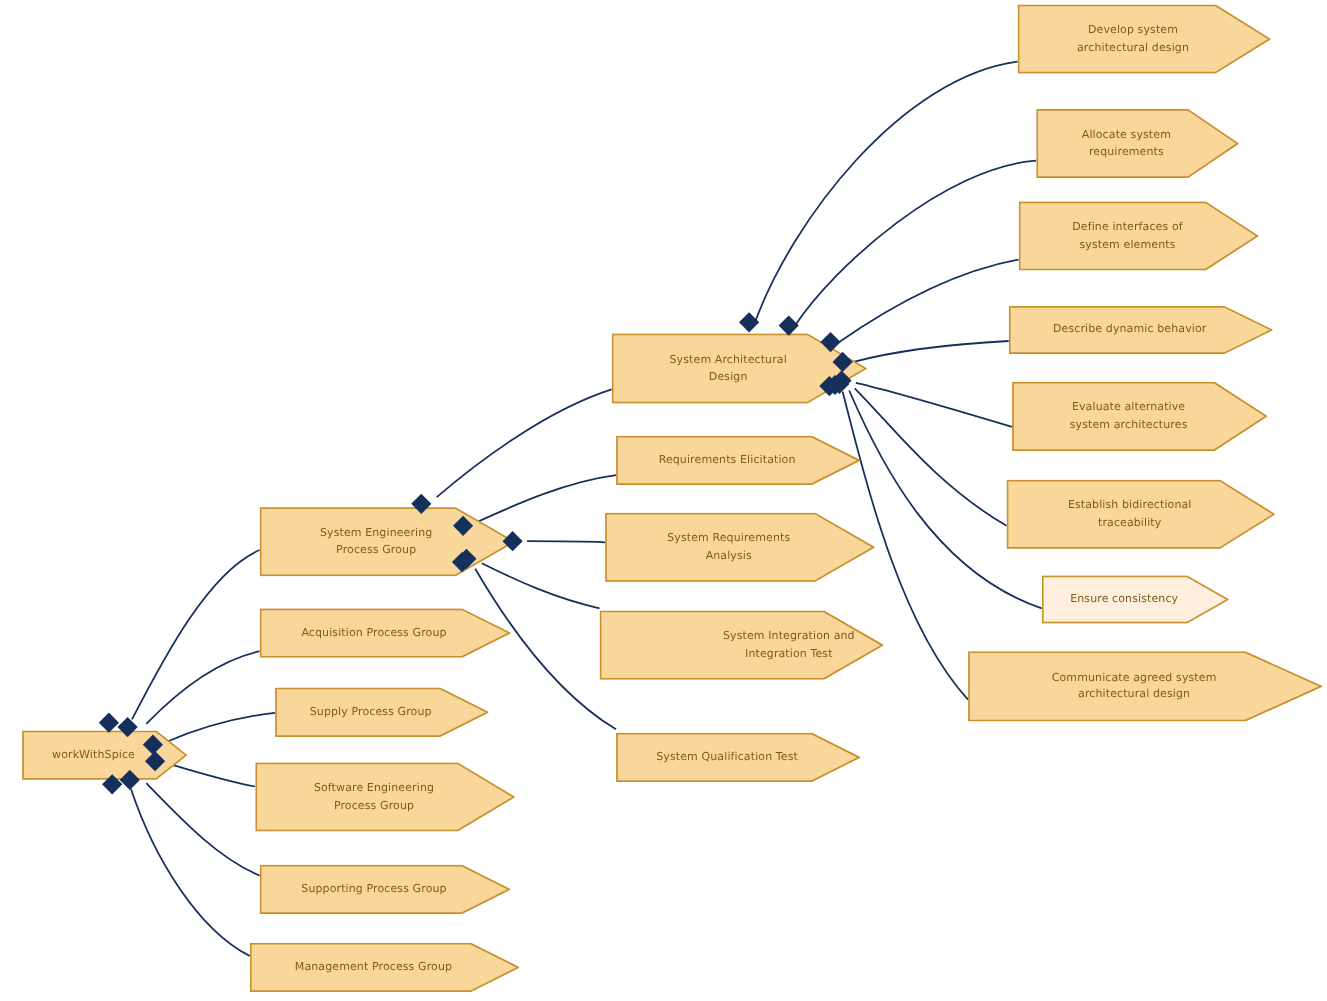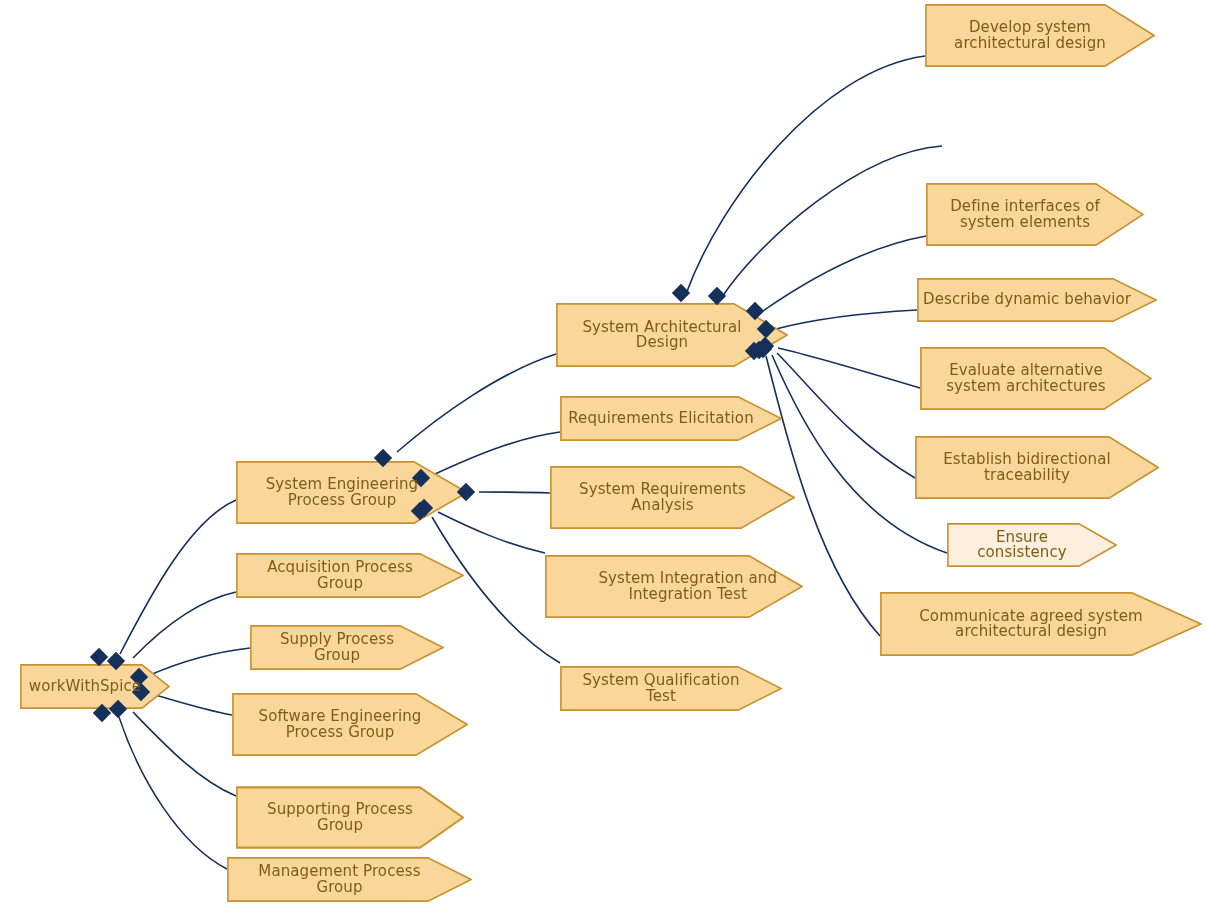--- a/index.html
+++ b/index.html
@@ -27,21 +27,21 @@
     pointer-events: none;
   }
   .node {
     position: absolute;
     box-sizing: border-box;
     display: flex;
     align-items: center;
     justify-content: center;
     text-align: center;
     color: #7d5d16;
-    font-size: 15px;
+    font-size: 10px;
     line-height: 15.5px;
     letter-spacing: 0.1px;
     white-space: pre-line;
     padding-left: 6px;
     padding-right: 26px;
   }
   .node-shape {
     position: absolute;
     left: 0;
     top: 0;
@@ -95,21 +95,21 @@
     <div class="node" style="left: 236px; top: 553px; width: 228px; height: 45px;"><svg class="node-shape" viewBox="0 0 228 45" preserveAspectRatio="none">
         <polygon points="0.9,0.9 184,0.9 227.1,22.5 184,44.1 0.9,44.1" fill="#f9d79b" stroke="#c8912f" stroke-width="1.6" stroke-linejoin="miter"></polygon>
       </svg><span class="node-label">Acquisition Process Group</span></div>
     <div class="node" style="left: 250px; top: 625px; width: 194px; height: 45px;"><svg class="node-shape" viewBox="0 0 194 45" preserveAspectRatio="none">
         <polygon points="0.9,0.9 150,0.9 193.1,22.5 150,44.1 0.9,44.1" fill="#f9d79b" stroke="#c8912f" stroke-width="1.6" stroke-linejoin="miter"></polygon>
       </svg><span class="node-label">Supply Process Group</span></div>
     <div class="node" style="left: 232px; top: 693px; width: 236px; height: 63px;"><svg class="node-shape" viewBox="0 0 236 63" preserveAspectRatio="none">
         <polygon points="0.9,0.9 184,0.9 235.1,31.5 184,62.1 0.9,62.1" fill="#f9d79b" stroke="#c8912f" stroke-width="1.6" stroke-linejoin="miter"></polygon>
       </svg><span class="node-label">Software Engineering
 Process Group</span></div>
-    <div class="node" style="left: 236px; top: 786px; width: 228px; height: 63px;"><svg class="node-shape" viewBox="0 0 228 45" preserveAspectRatio="none">
+    <div class="node" style="left: 236px; top: 786px; width: 228px; height: 45px;"><svg class="node-shape" viewBox="0 0 228 45" preserveAspectRatio="none">
         <polygon points="0.9,0.9 184,0.9 227.1,22.5 184,44.1 0.9,44.1" fill="#f9d79b" stroke="#c8912f" stroke-width="1.6" stroke-linejoin="miter"></polygon>
       </svg><span class="node-label">Supporting Process Group</span></div>
     <div class="node" style="left: 227px; top: 857px; width: 245px; height: 45px;"><svg class="node-shape" viewBox="0 0 245 45" preserveAspectRatio="none">
         <polygon points="0.9,0.9 201,0.9 244.1,22.5 201,44.1 0.9,44.1" fill="#f9d79b" stroke="#c8912f" stroke-width="1.6" stroke-linejoin="miter"></polygon>
       </svg><span class="node-label">Management Process Group</span></div>
     <div class="node" style="left: 556px; top: 303px; width: 232px; height: 64px;"><svg class="node-shape" viewBox="0 0 232 64" preserveAspectRatio="none">
         <polygon points="0.9,0.9 178,0.9 231.1,32 178,63.1 0.9,63.1" fill="#f9d79b" stroke="#c8912f" stroke-width="1.6" stroke-linejoin="miter"></polygon>
       </svg><span class="node-label">System Architectural
 Design</span></div>
     <div class="node" style="left: 560px; top: 396px; width: 222px; height: 45px;"><svg class="node-shape" viewBox="0 0 222 45" preserveAspectRatio="none">
@@ -123,20 +123,24 @@
         <polygon points="0.9,0.9 204,0.9 257.1,31.5 204,62.1 0.9,62.1" fill="#f9d79b" stroke="#c8912f" stroke-width="1.6" stroke-linejoin="miter"></polygon>
       </svg><span class="node-label">System Integration and
 Integration Test</span></div>
     <div class="node" style="left: 560px; top: 644px; width: 222px; height: 45px; margin-top: 22px;"><svg class="node-shape" viewBox="0 0 222 45" preserveAspectRatio="none">
         <polygon points="0.9,0.9 178,0.9 221.1,22.5 178,44.1 0.9,44.1" fill="#f9d79b" stroke="#c8912f" stroke-width="1.6" stroke-linejoin="miter"></polygon>
       </svg><span class="node-label">System Qualification Test</span></div>
     <div class="node" style="left: 925px; top: 4px; width: 230px; height: 63px;"><svg class="node-shape" viewBox="0 0 230 63" preserveAspectRatio="none">
         <polygon points="0.9,0.9 180,0.9 229.1,31.5 180,62.1 0.9,62.1" fill="#f9d79b" stroke="#c8912f" stroke-width="1.6" stroke-linejoin="miter"></polygon>
       </svg><span class="node-label">Develop system
 architectural design</span></div>
+    <div class="node" style="left: 942px; top: 99px; width: 184px; height: 63px;"><svg class="node-shape" viewBox="0 0 184 63" preserveAspectRatio="none">
+        <polygon points="0.9,0.9 138,0.9 183.1,31.5 138,62.1 0.9,62.1" fill="#f9d79b" stroke="#c8912f" stroke-width="1.6" stroke-linejoin="miter"></polygon>
+      </svg><span class="node-label">Allocate system
+requirements</span></div>
     <div class="node" style="left: 917px; top: 278px; width: 240px; height: 44px;"><svg class="node-shape" viewBox="0 0 240 44" preserveAspectRatio="none">
         <polygon points="0.9,0.9 196,0.9 239.1,22 196,43.1 0.9,43.1" fill="#f9d79b" stroke="#c8912f" stroke-width="1.6" stroke-linejoin="miter"></polygon>
       </svg><span class="node-label">Describe dynamic behavior</span></div>
     <div class="node" style="left: 926px; top: 183px; width: 218px; height: 63px;"><svg class="node-shape" viewBox="0 0 218 63" preserveAspectRatio="none">
         <polygon points="0.9,0.9 170,0.9 217.1,31.5 170,62.1 0.9,62.1" fill="#f9d79b" stroke="#c8912f" stroke-width="1.6" stroke-linejoin="miter"></polygon>
       </svg><span class="node-label">Define interfaces of
 system elements</span></div>
     <div class="node" style="left: 920px; top: 347px; width: 232px; height: 63px;"><svg class="node-shape" viewBox="0 0 232 63" preserveAspectRatio="none">
         <polygon points="0.9,0.9 184,0.9 231.1,31.5 184,62.1 0.9,62.1" fill="#f9d79b" stroke="#c8912f" stroke-width="1.6" stroke-linejoin="miter"></polygon>
       </svg><span class="node-label">Evaluate alternative

